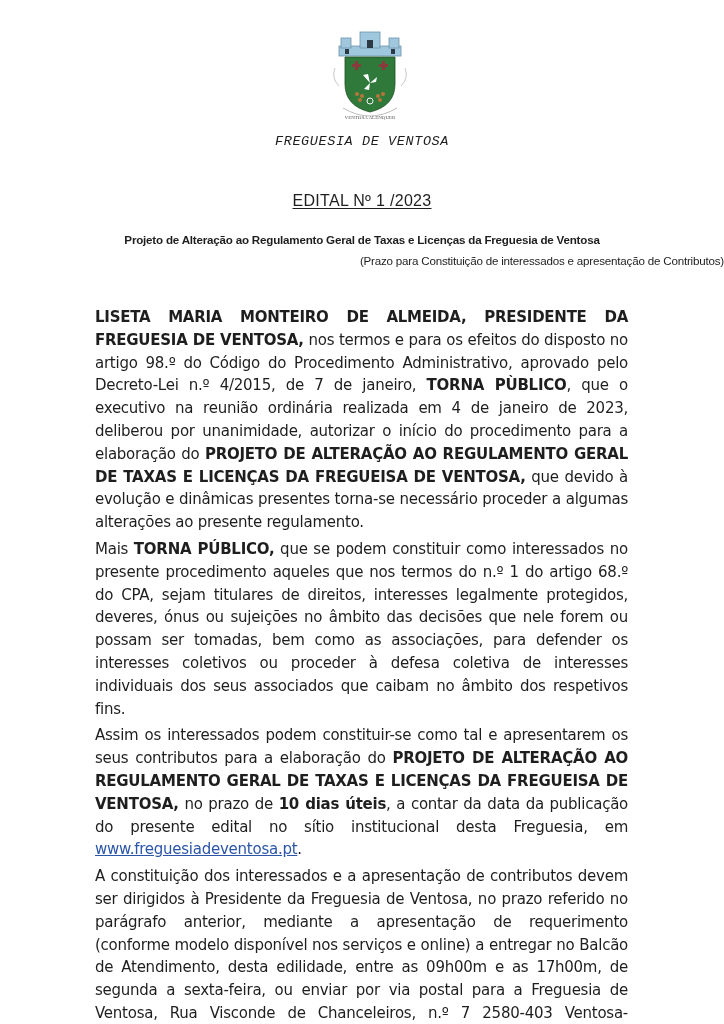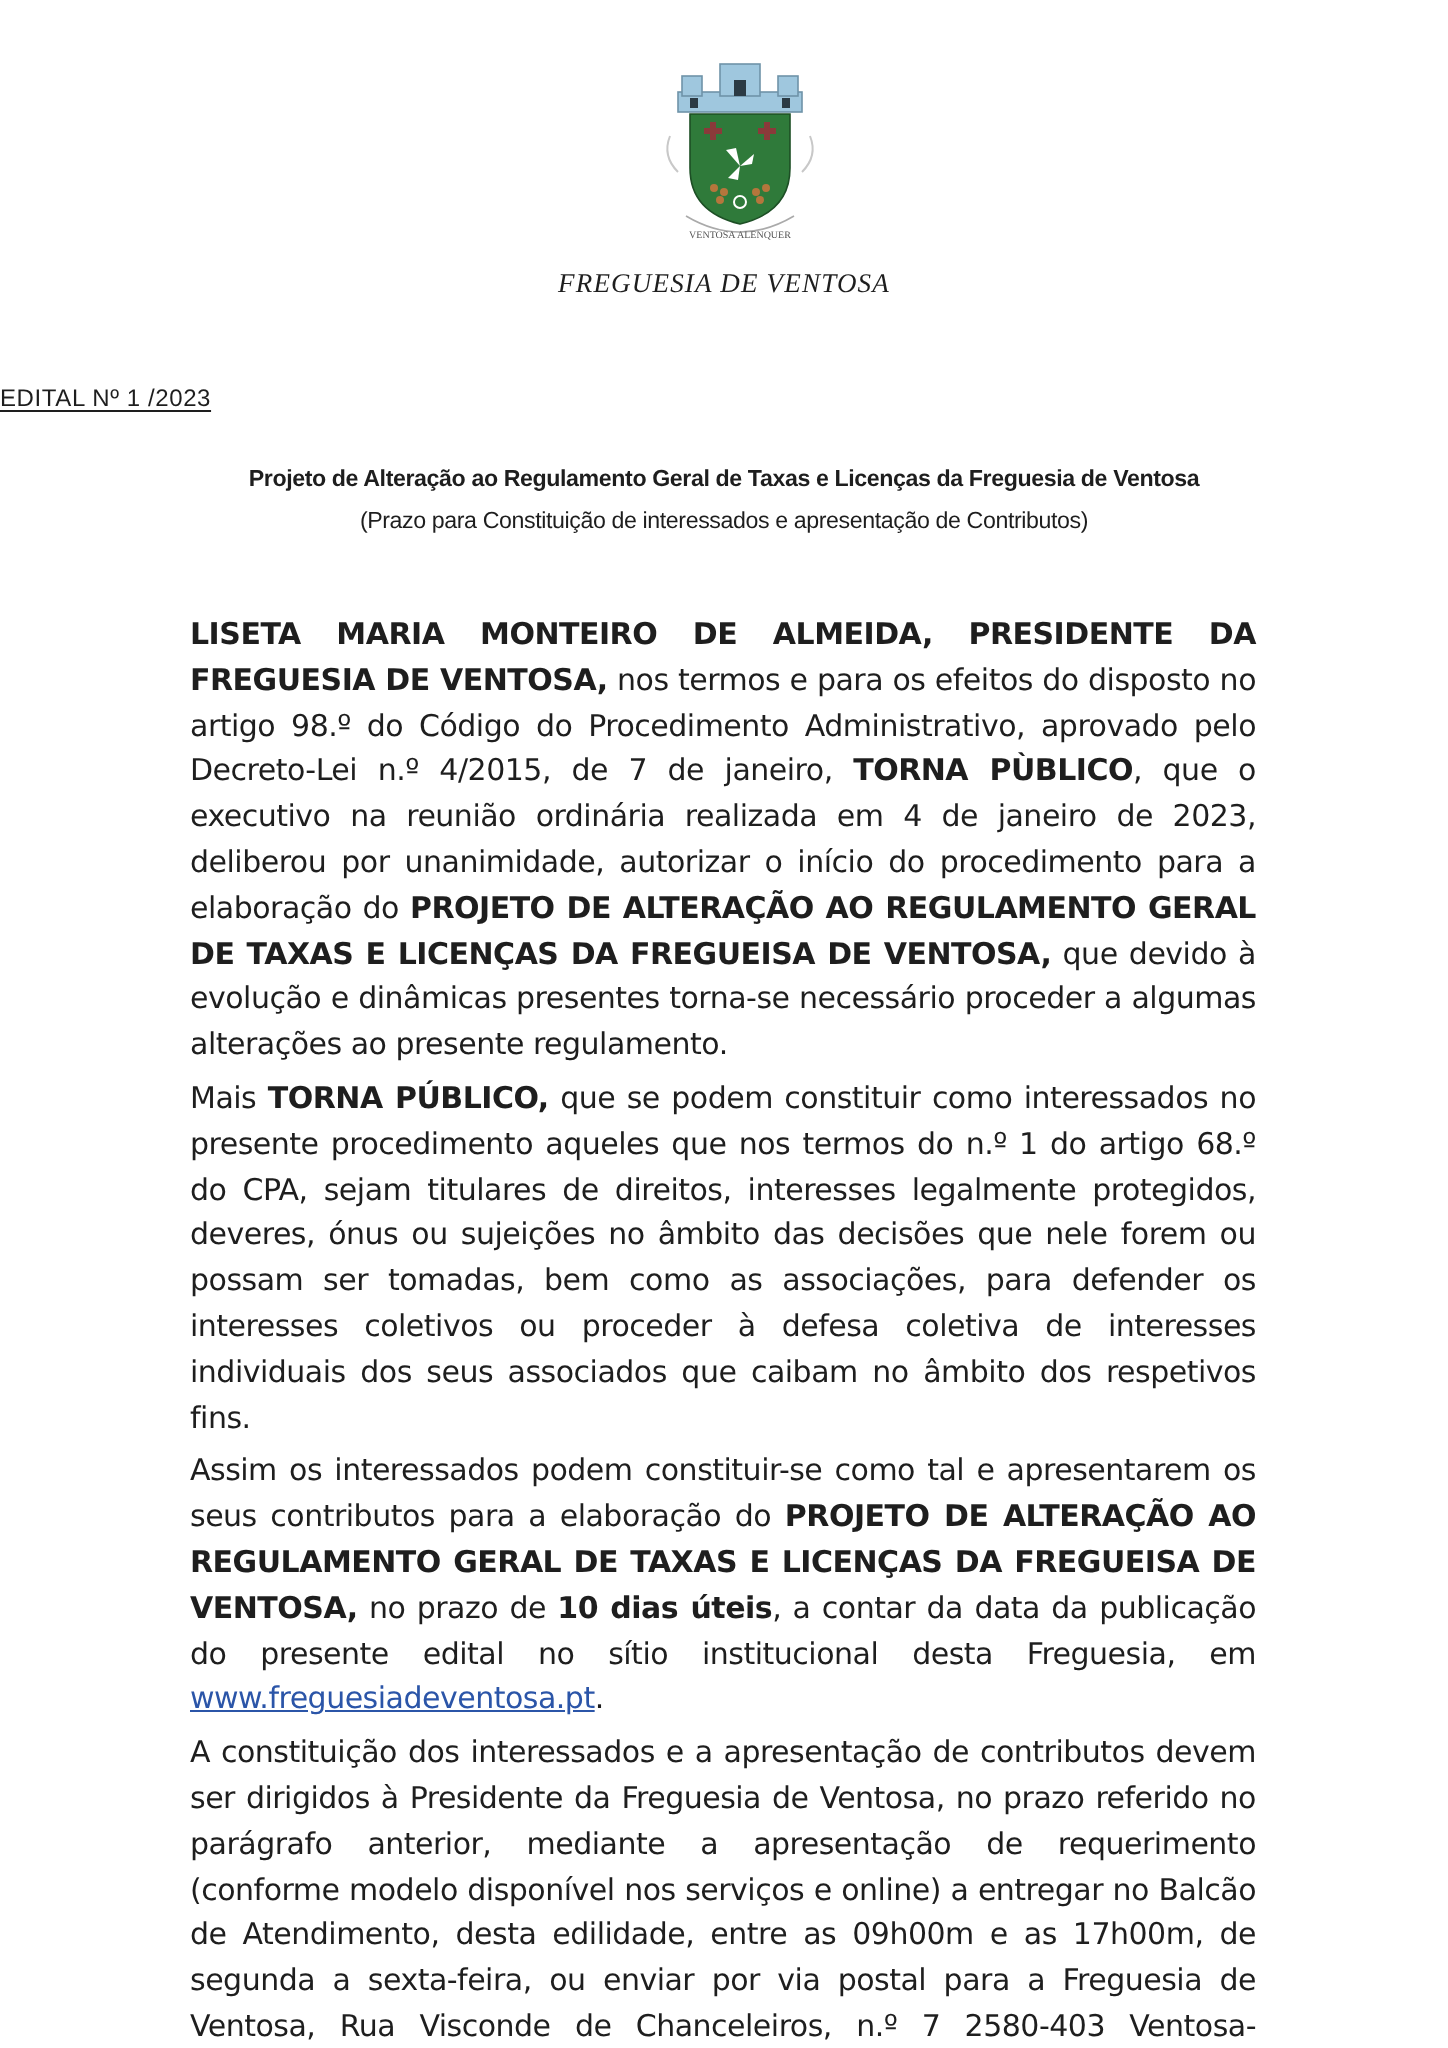--- a/index.html
+++ b/index.html
@@ -1,32 +1,32 @@
 <!DOCTYPE html>
 <html><head>
 <meta charset="utf-8">
 <style>
   html, body { margin: 0; padding: 0; background: #ffffff; }
   body { width: 724px; height: 1024px; position: relative; overflow: hidden; color: #1e1e1e; }
   .crest { position: absolute; left: 327px; top: 28px; width: 86px; height: 94px; }
   .org-name {
     position: absolute; left: 0; width: 724px; top: 134px; text-align: center;
-    font-family: Liberation Serif, serif; font-style: italic; font-size: 13.5px; letter-spacing: 0.6px;
+    font-family: Liberation Mono, monospace; font-style: italic; font-size: 13.5px; letter-spacing: 0.6px;
   }
   .edital-title {
-    position: absolute; left: 0; width: 724px; top: 192px; 
-    font-family: "Liberation Sans", sans-serif; font-size: 12px; text-decoration: underline;
+    position: absolute; left: 0; width: 724px; top: 192px; text-align: center;
+    font-family: "Liberation Sans", sans-serif; font-size: 16px; text-decoration: underline;
     text-underline-offset: 2px; letter-spacing: 0.3px;
   }
   .subtitle {
     position: absolute; left: 0; width: 724px; top: 233px; text-align: center;
     font-family: "Liberation Sans", sans-serif; font-weight: bold; font-size: 11.6px; letter-spacing: -0.2px;
   }
   .subtitle2 {
-    position: absolute; left: 0; width: 724px; top: 254px; text-align: center;
+    position: absolute; left: 0; width: 724px; top: 254px; text-align: right;
     font-family: "Liberation Sans", sans-serif; font-size: 11.6px; letter-spacing: -0.2px;
   }
   .body {
     position: absolute; left: 95px; width: 533px; top: 306px;
     font-family: "DejaVu Sans", sans-serif; font-size: 15px; line-height: 22.8px;
     text-align: justify; letter-spacing: -0.25px;
   }
   .body p { margin: 0 0 4px 0; }
   .body b { font-weight: bold; }
   .link { color: #2b55a8; text-decoration: underline; }

